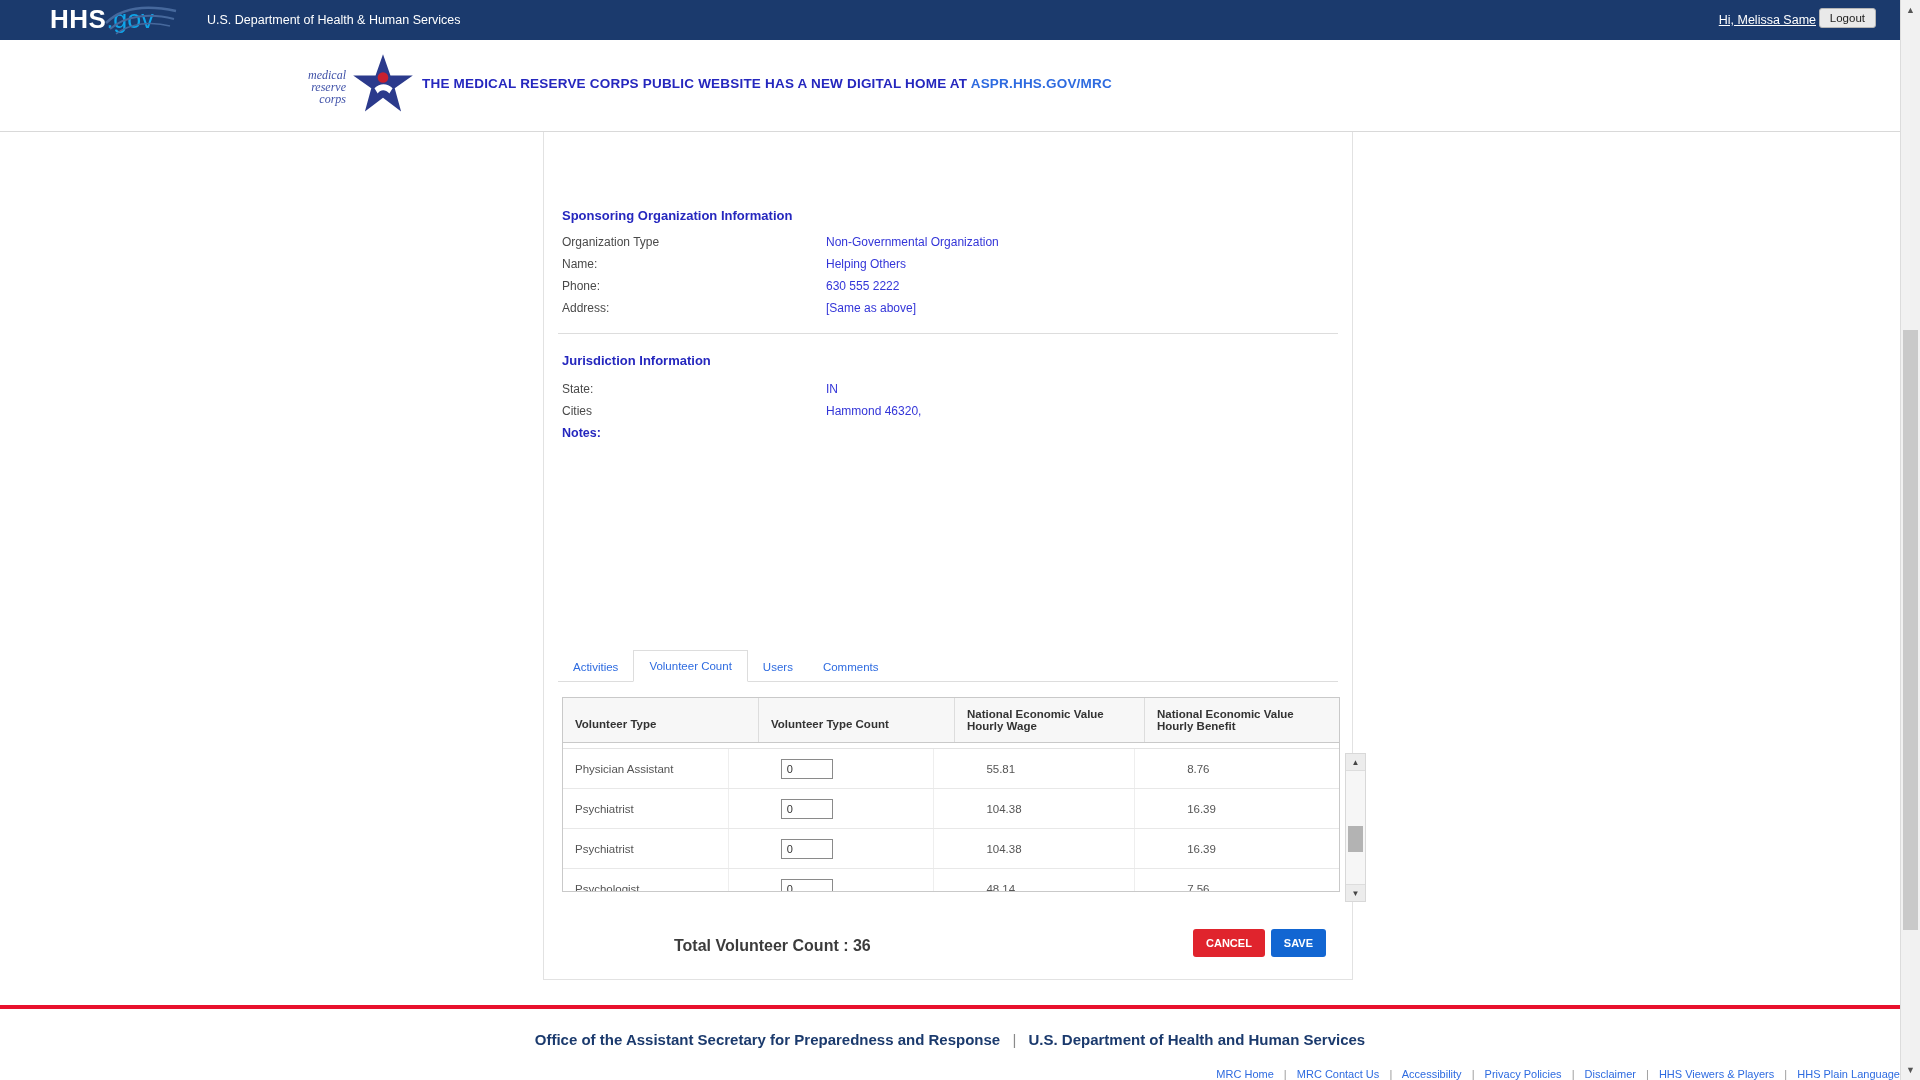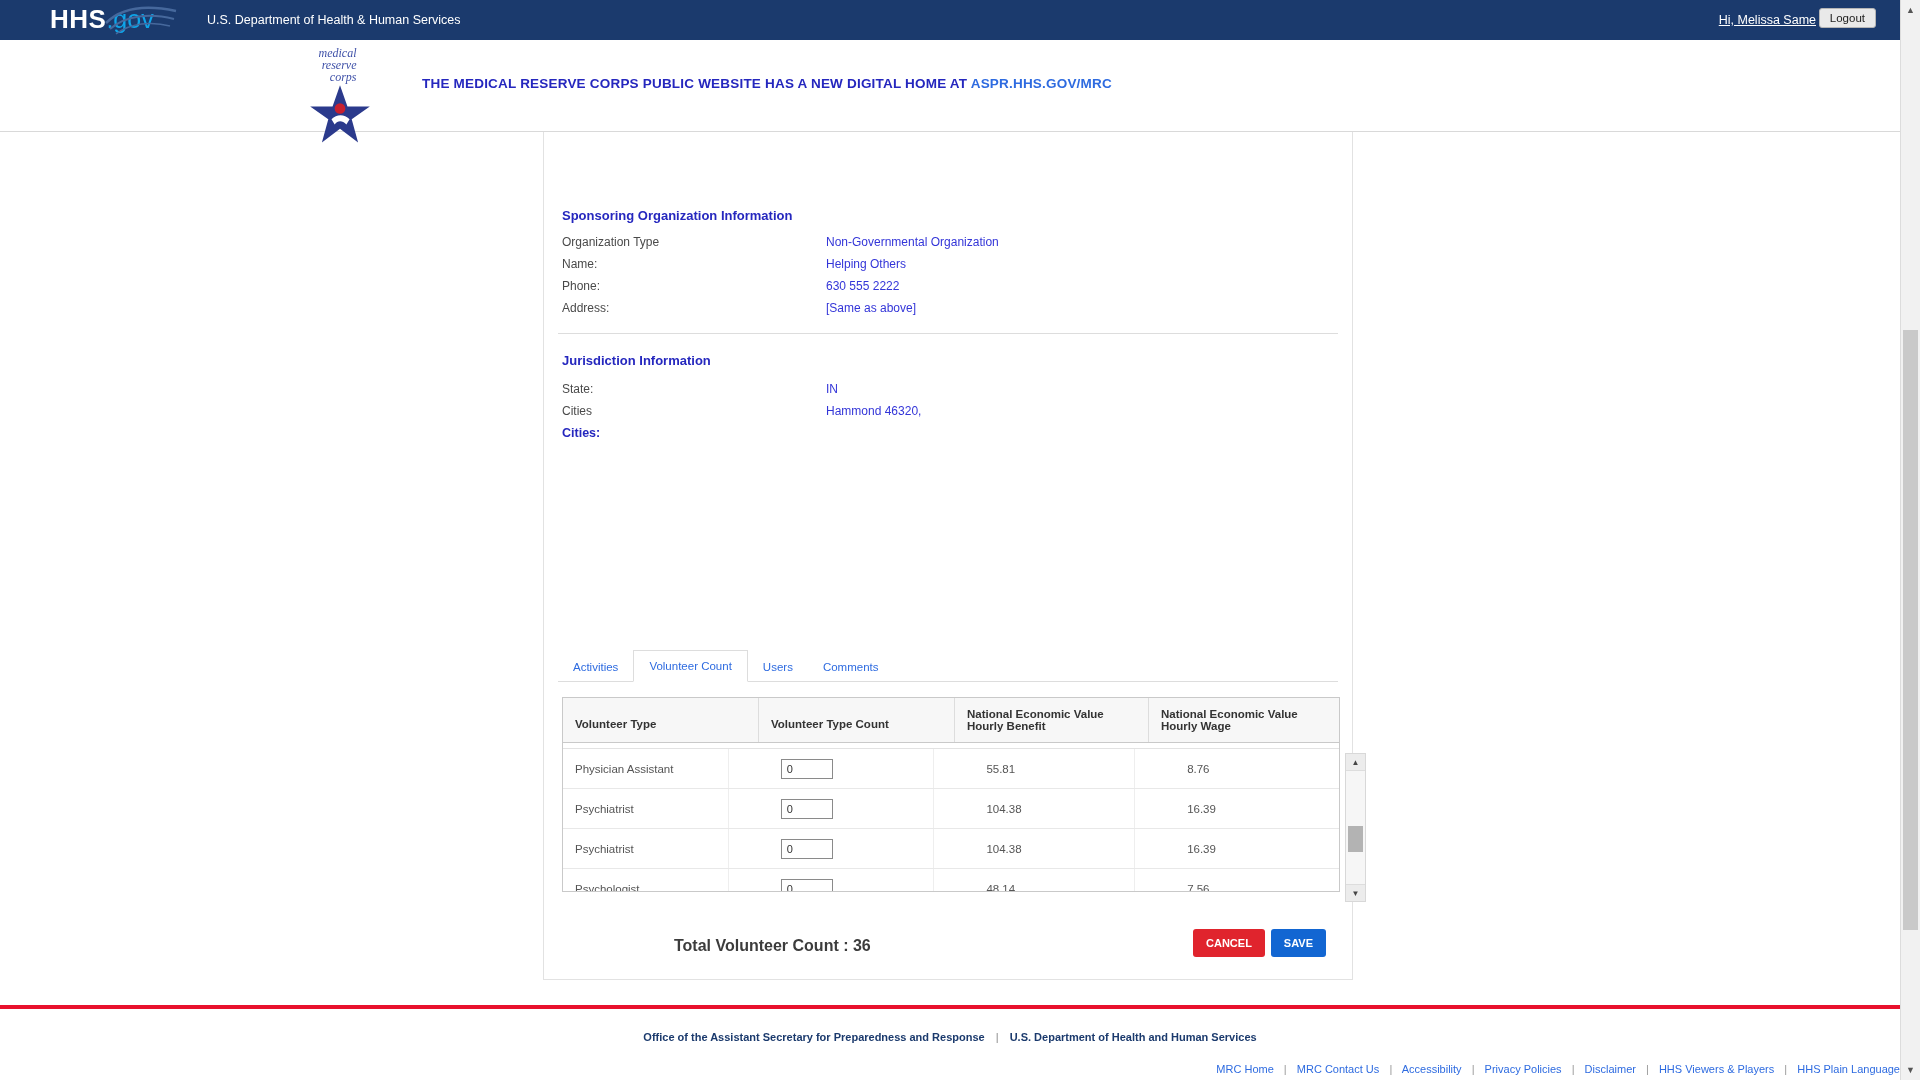--- a/index.html
+++ b/index.html
@@ -12,21 +12,21 @@
   .topbar { position:absolute; top:0; left:0; width:1920px; height:40px; background:#1b3a6d; }
   .hhs-logo { position:absolute; left:14px; top:4px; display:flex; align-items:baseline; cursor:pointer; }
   .hhs-main { font-size:26px; font-weight:bold; color:#fff; letter-spacing:.5px;margin-left:36px; }
   .hhs-suffix { font-size:25px; color:#0ea5e9; }
   .eagle { position:absolute; left:104px; top:3px; }
   .dept { position:absolute; left:207px; top:13px; font-size:12.5px; color:#fff; }
   .greeting { position:absolute; right:104px; top:13px; font-size:12.5px; color:#fff; text-decoration:underline; cursor:pointer; }
   .logout-btn { position:absolute; right:44px; top:8px; font-size:11.5px; background:#e9e9e9; border:1px solid #b5b5b5; border-radius:3px; padding:3px 10px; color:#222; cursor:pointer; }
   
   .banner { position:absolute; top:40px; left:0; width:1920px; height:92px; background:#fff; border-bottom:1px solid #d9d9d9; }
-  .mrc-logo { position:absolute; left:308px; top:7px; height:80px; display:flex; align-items:center;flex-direction:column; }
+  .mrc-logo { position:absolute; left:308px; top:7px; height:80px; display:flex; align-items:center; }
   .mrc-text { text-align:right; font-style:italic; color:#3f51a8; font-size:12px; line-height:12px; margin-right:5px; font-family:"Liberation Serif", serif; }
   .banner-text { position:absolute; left:422px; top:36px; font-size:13.5px; font-weight:bold; color:#2527be; letter-spacing:.2px; }
   .banner-text a { color:#2e6be0; text-decoration:none; cursor:pointer; }
   
   .card { position:absolute; left:543px; top:132px; width:810px; height:848px; background:#fff; border:1px solid #e2e2e2; border-top:none;padding-left:44px; }
   .section-title { position:absolute; left:18px; font-size:13px; font-weight:bold; color:#2527be; }
   .sponsor-title { top:76px; }
   .fields { position:absolute; left:18px; }
   .sponsor-fields { top:103px; }
   .field-row { display:flex; height:22px; align-items:flex-start; }
@@ -62,21 +62,21 @@
   .vs-thumb { position:absolute; left:2px; right:2px; top:72px; height:26px; background:#b3b3b3; }
   
   .total-label { position:absolute; left:130px; top:805px; font-size:16px; color:#3c3c3c; font-weight:600; }
   .actions { position:absolute; right:26px; top:797px; display:flex; gap:6px; }
   .btn { font-size:11px; font-weight:bold; color:#fff; border:none; border-radius:3px; padding:8px 13px; cursor:pointer; font-family:"Liberation Sans",sans-serif; }
   .btn-cancel { background:#e0242d; }
   .btn-save { background:#1266d2; }
   
   .red-divider { position:absolute; left:0; top:1005px; width:1920px; height:4px; background:#e8112d; }
   .footer { position:absolute; left:0; top:1009px; width:1900px; text-align:center; }
-  .org-line { margin-top:22px; font-size:11px; font-weight:bold; color:#1b3a6d; }
+  .org-line { margin-top:22px; font-size:15px; font-weight:bold; color:#1b3a6d; }
   .org-line .sep { color:#8a8a8a; margin:0 8px; font-weight:normal; }
   .footer-links { margin-top:20px; font-size:11px;text-align:right; }
   .footer-links a { color:#2e6be0; text-decoration:none; cursor:pointer; }
   .footer-links .sep { color:#999; margin:0 7px; }
   
   .bscroll { position:absolute; right:0; top:0; width:20px; height:1080px; background:#f1f1f1; border-left:1px solid #dcdcdc; cursor:pointer; }
   .bs-btn { position:absolute; left:0; right:0; height:20px; display:flex; align-items:center; justify-content:center; font-size:9px; color:#555; }
   .bs-up { top:0; } .bs-down { bottom:0; }
   .bs-thumb { position:absolute; left:2px; right:2px; top:330px; height:600px; background:#c9c9c9; }
 </style>
@@ -152,36 +152,36 @@
     <div class="field-row">
       <span class="field-label">State:</span>
       <span class="field-value">IN</span>
     </div>
     <div class="field-row">
       <span class="field-label">Cities</span>
       <span class="field-value">Hammond 46320,</span>
     </div>
   </div>
 
-  <div class="notes-label">Cities:</div>
+  <div class="notes-label">Notes:</div>
 
   <div class="tabs">
     <div class="tab">Activities</div>
     <div class="tab active">Volunteer Count</div>
     <div class="tab">Users</div>
     <div class="tab">Comments</div>
   </div>
 
   <div class="table-area">
     <div class="tbl">
       <div class="tbl-header">
         <div class="th c1">Volunteer Type</div>
         <div class="th c2">Volunteer Type Count</div>
+        <div class="th c3">National Economic Value Hourly Wage</div>
         <div class="th c4">National Economic Value Hourly Benefit</div>
-        <div class="th c3">National Economic Value Hourly Wage</div>
       </div>
       <div class="tbl-body">
         <div class="row-sliver"></div>
 
         <div class="trow">
           <div class="td c1">Physician Assistant</div>
           <div class="td c2">
             <input class="count-input" type="text" value="0" style="">
           </div>
           <div class="td c3">55.81</div>

